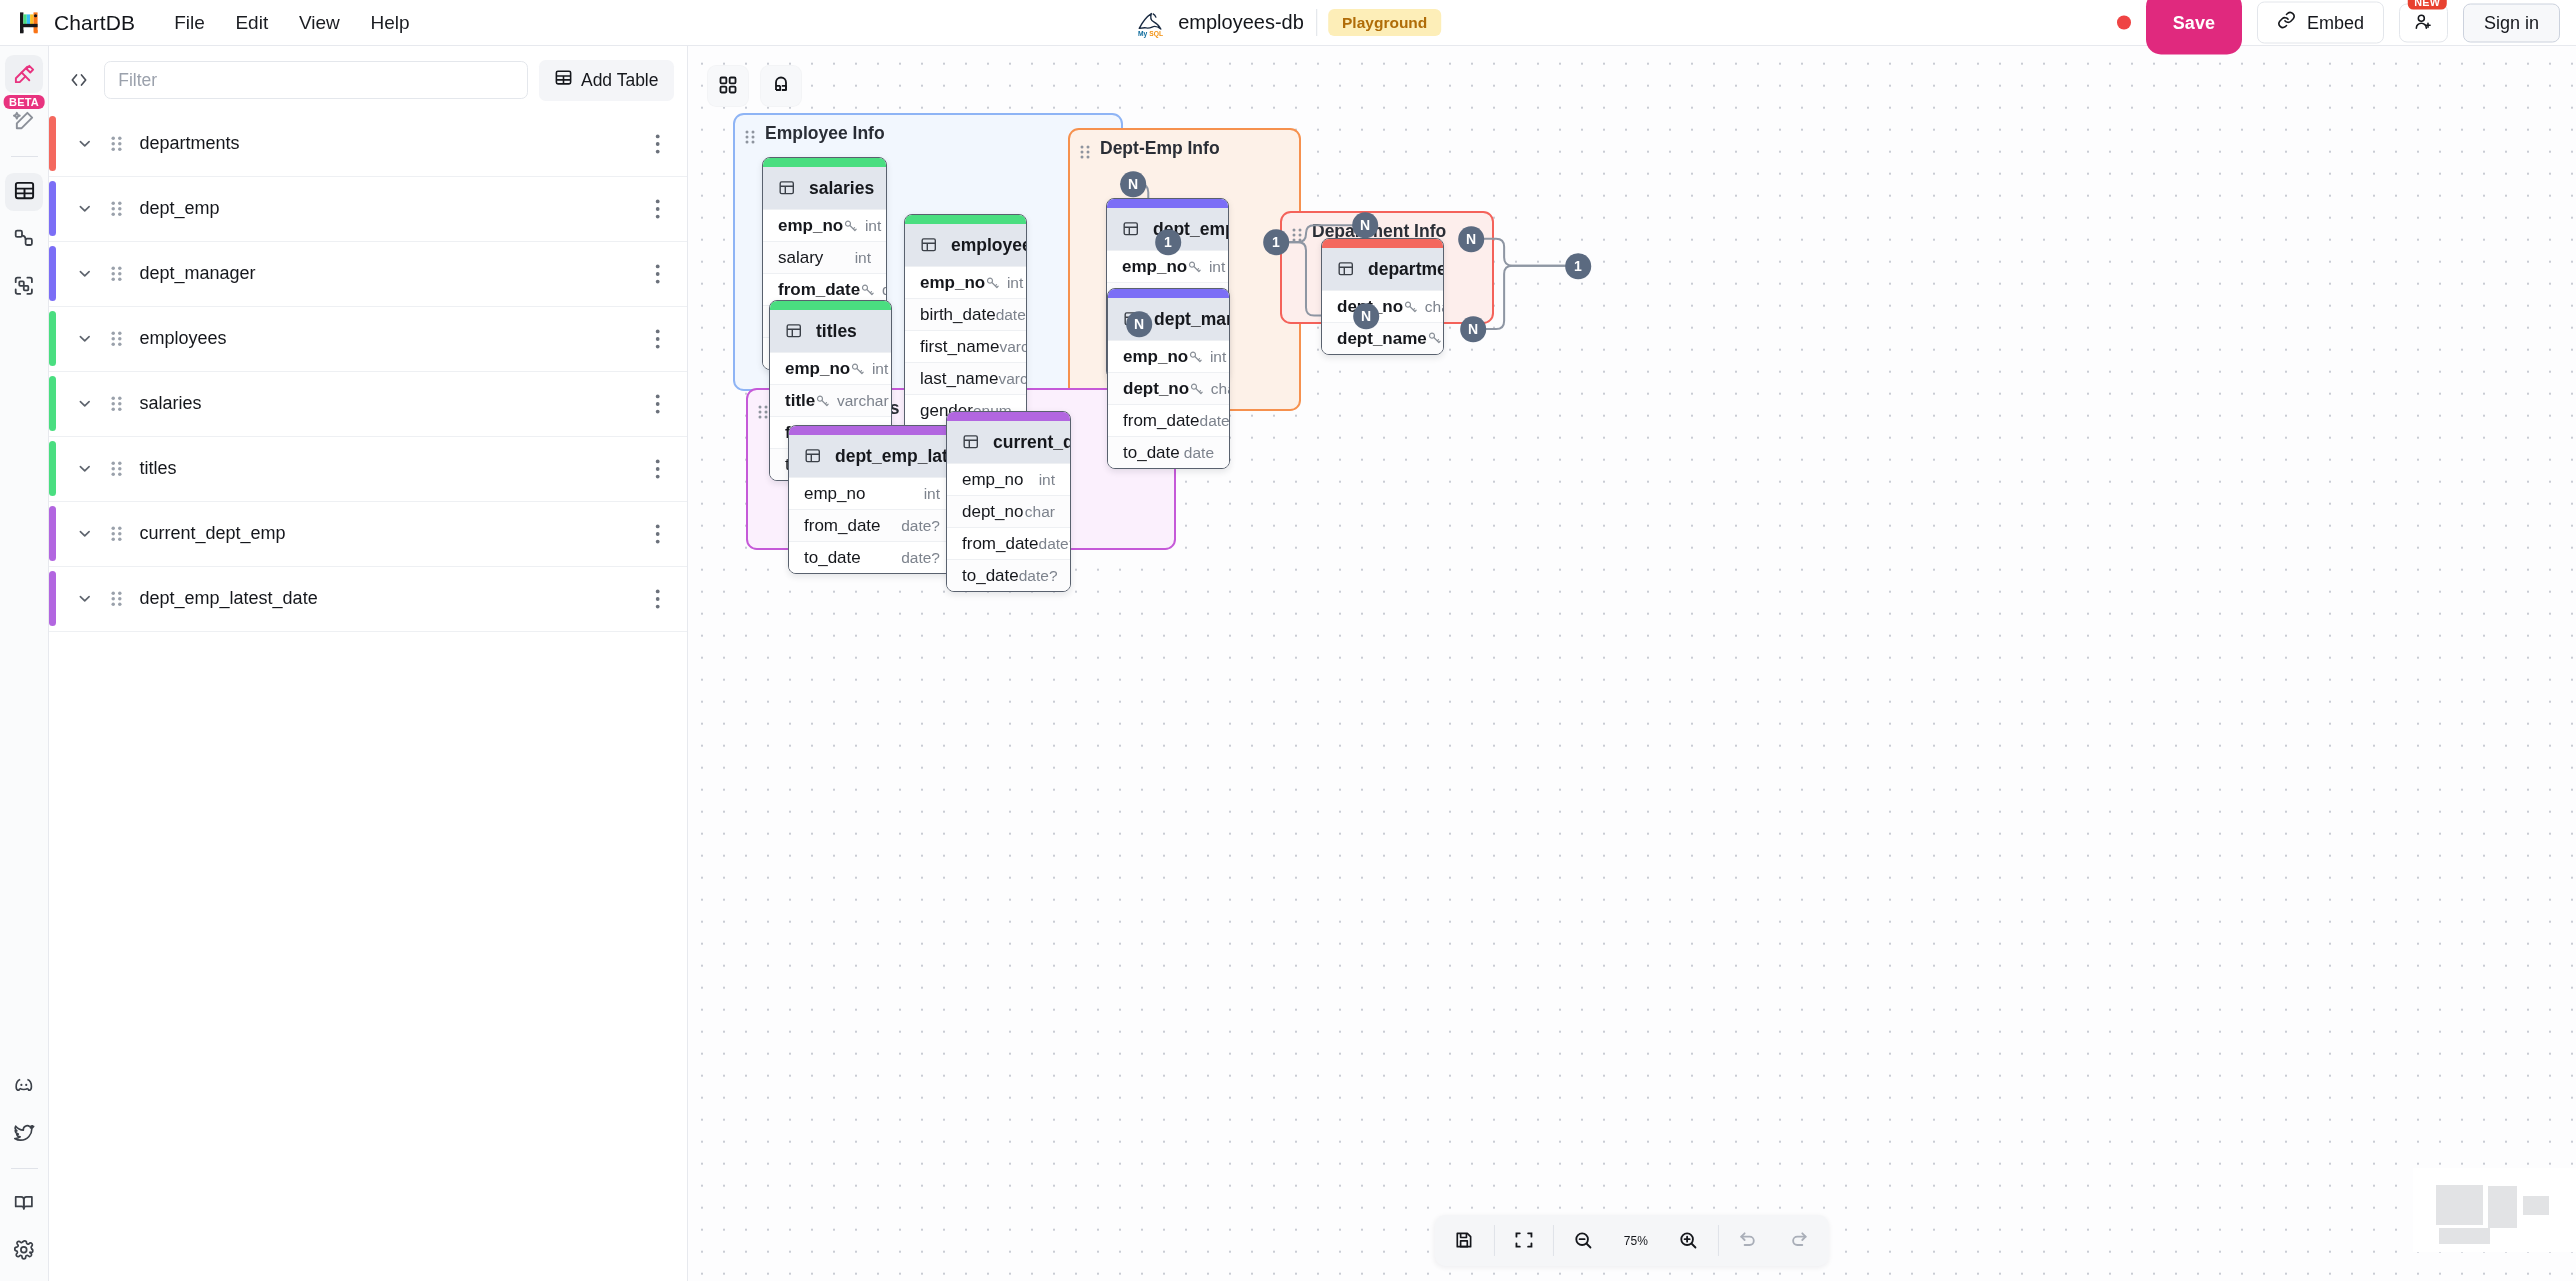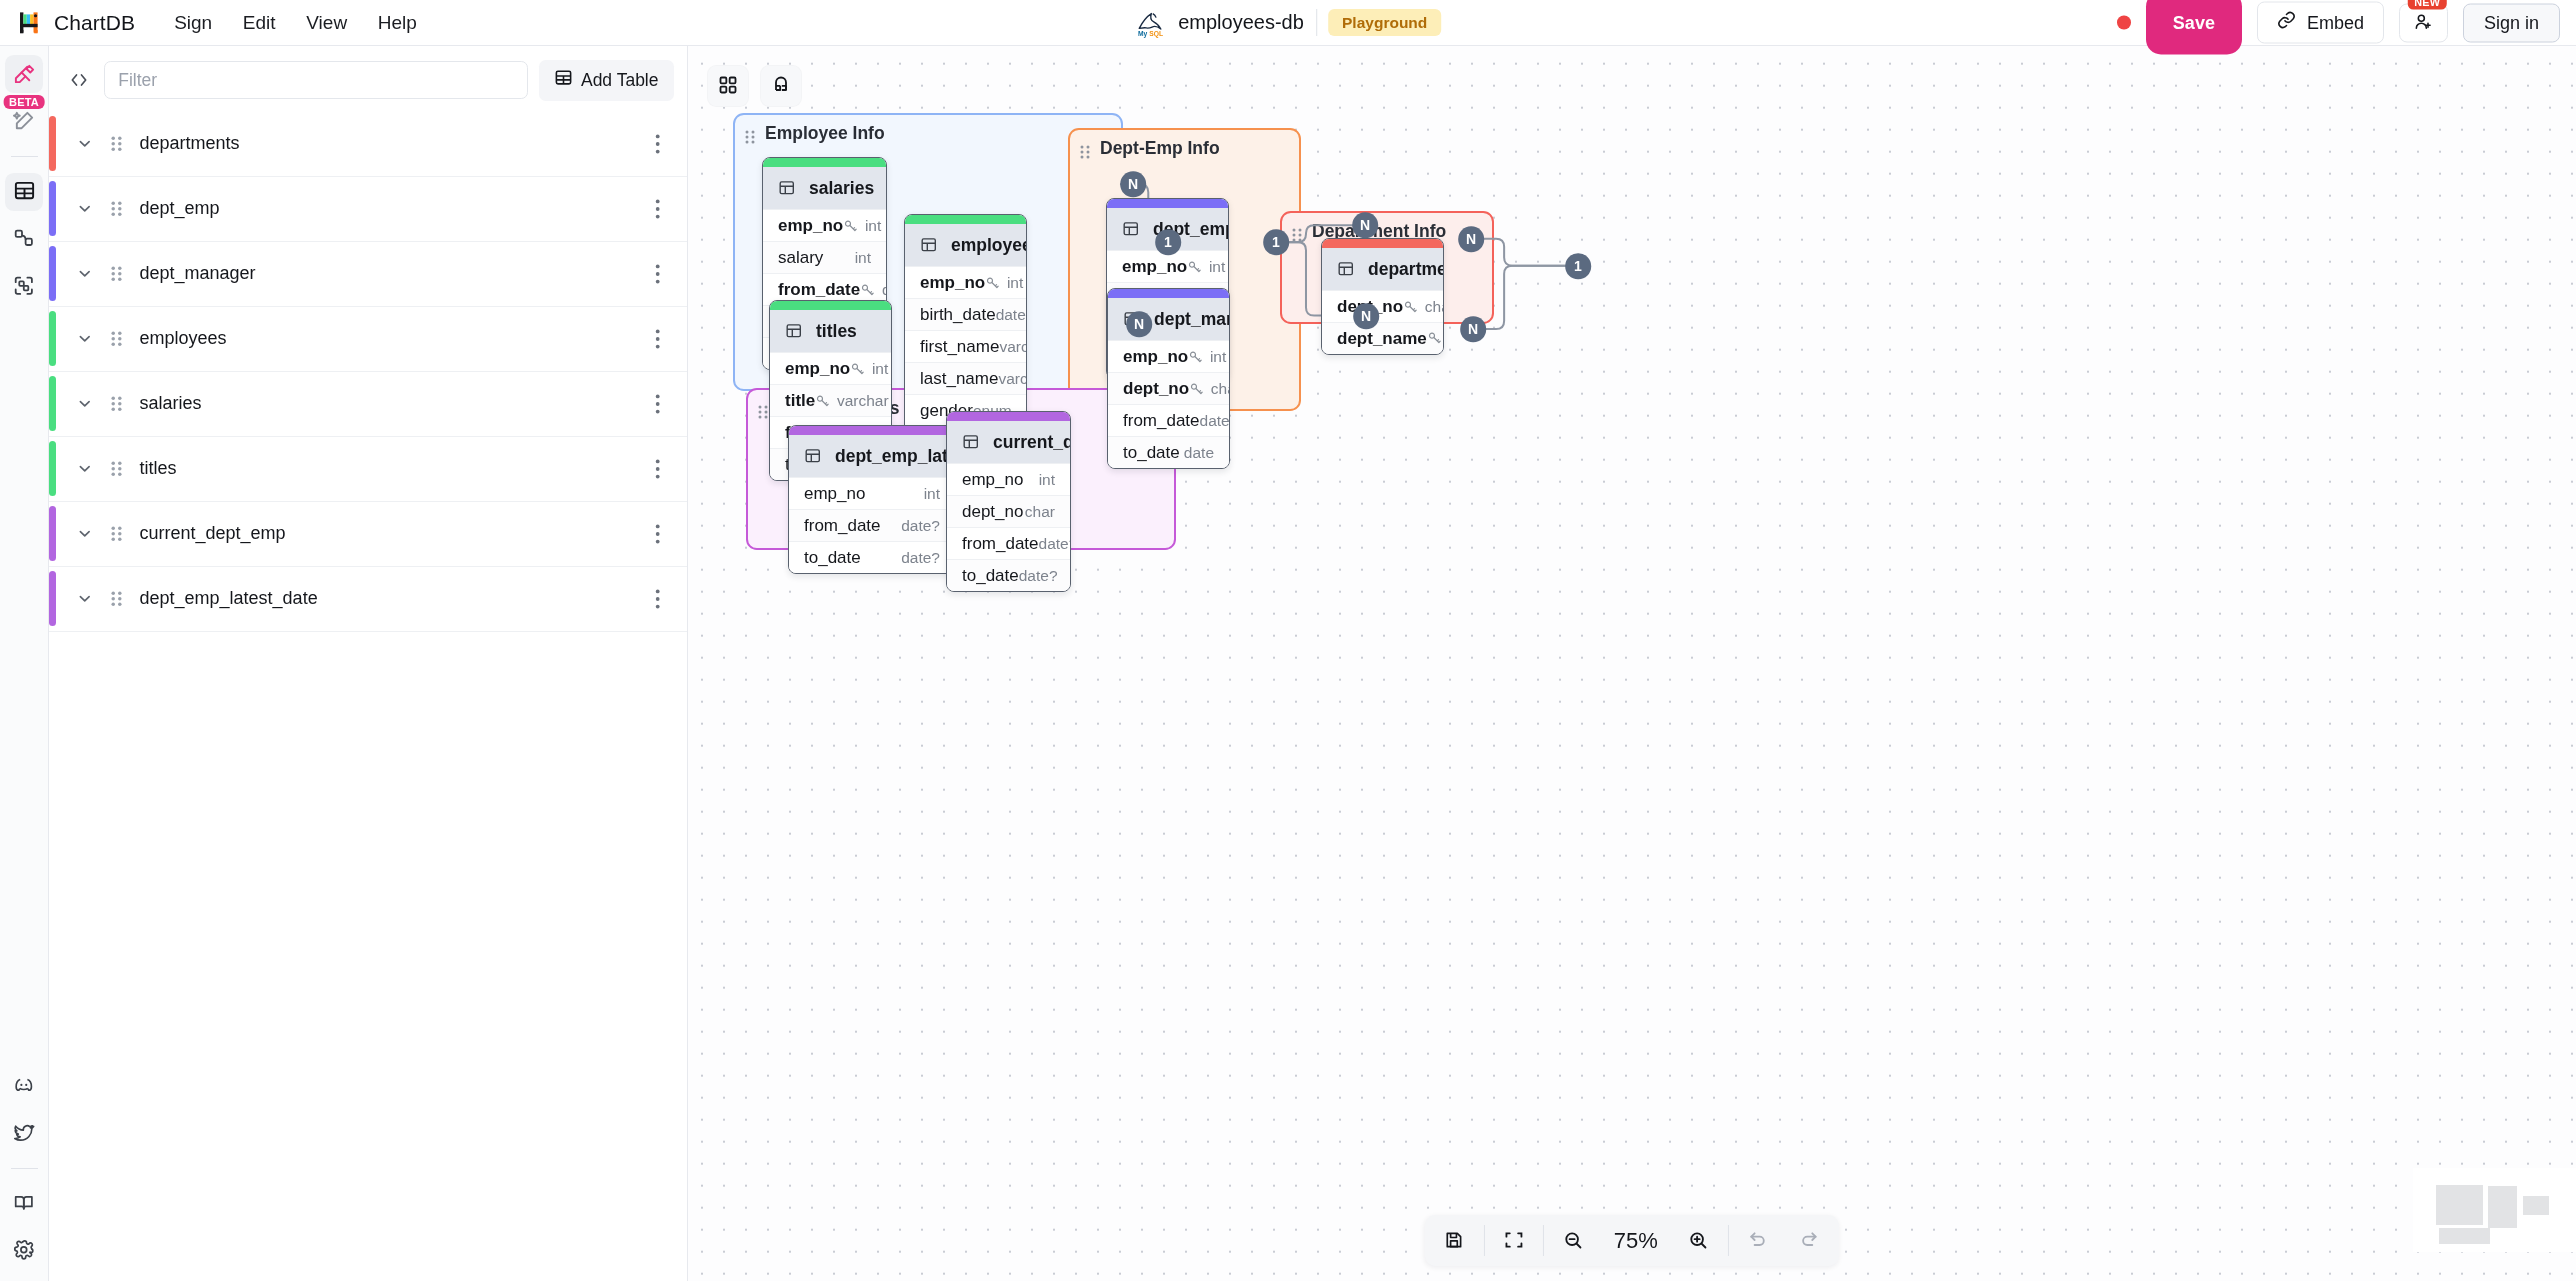--- a/index.html
+++ b/index.html
@@ -183,21 +183,21 @@
     height: 51px; background: #f5f6f8; border-radius: 10.8px;
     display: flex; align-items: center; padding: 0 4px; z-index: 30;
     box-shadow: 0 1.3px 5.4px rgba(20,25,40,.06);
   }
   .bb-btn {
     width: 51px; height: 46px; display: flex; align-items: center; justify-content: center;
     cursor: pointer; border-radius: 8px; color: #15171c;
   }
   .bb-btn.muted { color: #a9aeb8; }
   .bb-sep { width: 0.7px; height: 31px; background: #dfe2e8; margin: 0 4px; }
-  .bb-zoom { font-size: 22px; color: #15171c; padding: 0 15px; cursor: pointer; white-space: nowrap; }
+  .bb-zoom { font-size: 12px; color: #15171c; padding: 0 15px; cursor: pointer; white-space: nowrap; }
 
   
   .minimap {
     position: absolute; right: 0px; bottom: 30px; width: 163px; height: 84px;
     background: #fff; z-index: 25;
   }
   .mm-rect { position: absolute; background: #e2e3e5; }
 </style>
 </head>
 <body>
@@ -215,21 +215,21 @@
           <rect x="23" y="5" width="6" height="30" fill="#f97316"></rect>
           <rect x="3" y="22" width="26" height="5" fill="#18181b"></rect>
           <rect x="3" y="31" width="5" height="5" fill="#18181b"></rect>
           <rect x="24" y="31" width="5" height="5" fill="#f97316"></rect>
           <circle cx="26" cy="10" r="2.4" fill="#18181b"></circle>
         </svg>
       </span>
       <span class="brand-name">ChartDB</span>
     </div>
     <div class="menubar">
-      <div class="menu-item">Sign</div>
+      <div class="menu-item">File</div>
       <div class="menu-item">Edit</div>
       <div class="menu-item">View</div>
       <div class="menu-item">Help</div>
     </div>
 
     <div class="topcenter">
       <span class="db-logo">
         <svg width="31" height="30" viewBox="0 0 46 44">
           <path d="M6 30 C10 22 16 13 24 8 C22 14 23 18 27 20 C31 22 35 25 38 31 C33 27 29 26 25 28 C22 29.5 18 30 14 29 Z" fill="none" stroke="#1a2b42" stroke-width="2" stroke-linejoin="round"></path>
           <path d="M26 8 C28 9 30 11 31 14" fill="none" stroke="#1a2b42" stroke-width="2"></path>

